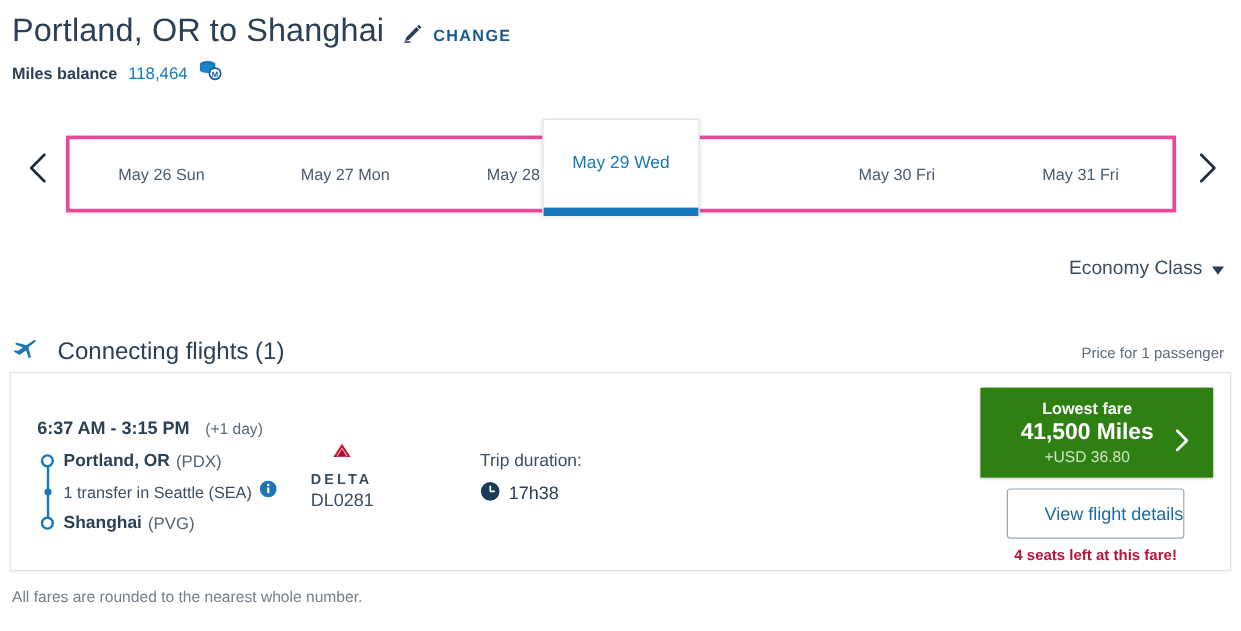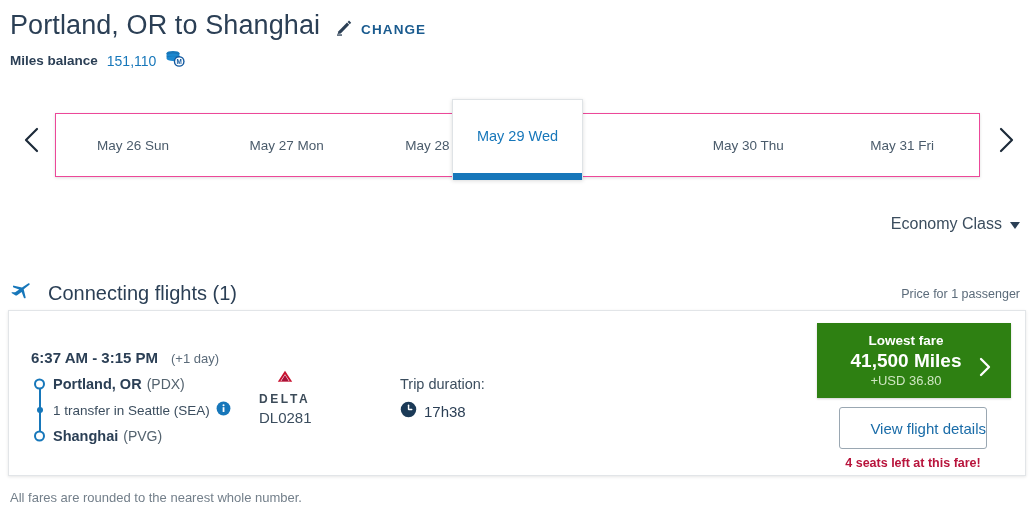--- a/index.html
+++ b/index.html
@@ -34,21 +34,21 @@
   .datestrip-area { position: absolute; left: 0; top: 99px; width: 1034px; height: 90px; }
   .arrow-btn {
     position: absolute; top: 22px; width: 40px; height: 40px;
     display: flex; align-items: center; justify-content: center;
     cursor: pointer; background: transparent; border: none;
   }
   .arrow-left { left: 12px; }
   .arrow-right { left: 986px; }
   .datestrip {
     position: absolute; left: 55px; top: 14px; width: 925px; height: 64px;
-    background: #ffffff; border: 1px solid #ec4899;
+    background: #ffffff; border: 3px solid #ec4899;
     box-shadow: 0 1px 3px rgba(0,0,0,.13);
     display: flex;
   }
   .date-cell {
     flex: 1 1 0; display: flex; align-items: center; justify-content: center;
     font-size: 13.5px; color: #4a5b6b; cursor: pointer; height: 100%;
   }
   .date-cell.spacer { visibility: hidden; }
   .date-active {
     position: absolute; left: 452px; top: 0px; width: 131px; height: 81px;
@@ -182,21 +182,21 @@
             <path d="M4.5 14.2 L13.0 5.6 L15.2 7.8 L6.7 16.4 L3.6 17.1 Z" fill="#2b3f55"></path>
             <path d="M13.6 5.0 L15.0 3.6 L17.2 5.8 L15.8 7.2 Z" fill="#2b3f55"></path>
             <rect x="3.0" y="17.4" width="5.0" height="1.3" fill="#2b3f55"></rect>
           </svg>
         </span>
         <span class="change-label">CHANGE</span>
       </div>
     </div>
     <div class="miles-line">
       <span class="miles-label">Miles balance</span>
-      <span class="miles-value">151,110</span>
+      <span class="miles-value">118,464</span>
       <span class="coin-icon">
         <svg width="21" height="19" viewBox="0 0 21 19">
           <ellipse cx="8" cy="4.2" rx="6.4" ry="2.3" fill="#1777ba"></ellipse>
           <rect x="1.6" y="4.2" width="12.8" height="2.6" fill="#1777ba"></rect>
           <ellipse cx="8" cy="6.9" rx="6.4" ry="2.3" fill="#1b87cf"></ellipse>
           <rect x="1.6" y="6.9" width="12.8" height="2.6" fill="#1777ba"></rect>
           <ellipse cx="8" cy="9.6" rx="6.4" ry="2.3" fill="#1b87cf"></ellipse>
           <circle cx="14.2" cy="12.4" r="5.4" fill="#1259a0"></circle>
           <circle cx="14.2" cy="12.4" r="4.0" fill="#ffffff"></circle>
           <text x="14.2" y="15.1" font-family="Liberation Sans, sans-serif" font-size="6.4" font-weight="bold" fill="#1259a0" text-anchor="middle">M</text>
@@ -212,21 +212,21 @@
           <polyline points="16,4 5,15 16,26" fill="none" stroke="#1d2b3a" stroke-width="2.2" stroke-linecap="round" stroke-linejoin="round"></polyline>
         </svg>
       </span>
     </button>
 
     <div class="datestrip">
       <div class="date-cell">May 26 Sun</div>
       <div class="date-cell">May 27 Mon</div>
       <div class="date-cell">May 28 Tue</div>
       <div class="date-cell spacer">May 29 Wed</div>
-      <div class="date-cell">May 30 Thu</div>
+      <div class="date-cell">May 30 Fri</div>
       <div class="date-cell">May 31 Fri</div>
     </div>
 
     <div class="date-active">
       <span>May 29 Wed</span>
     </div>
 
     <button class="arrow-btn arrow-right">
       <span>
         <svg width="22" height="30" viewBox="0 0 22 30">

